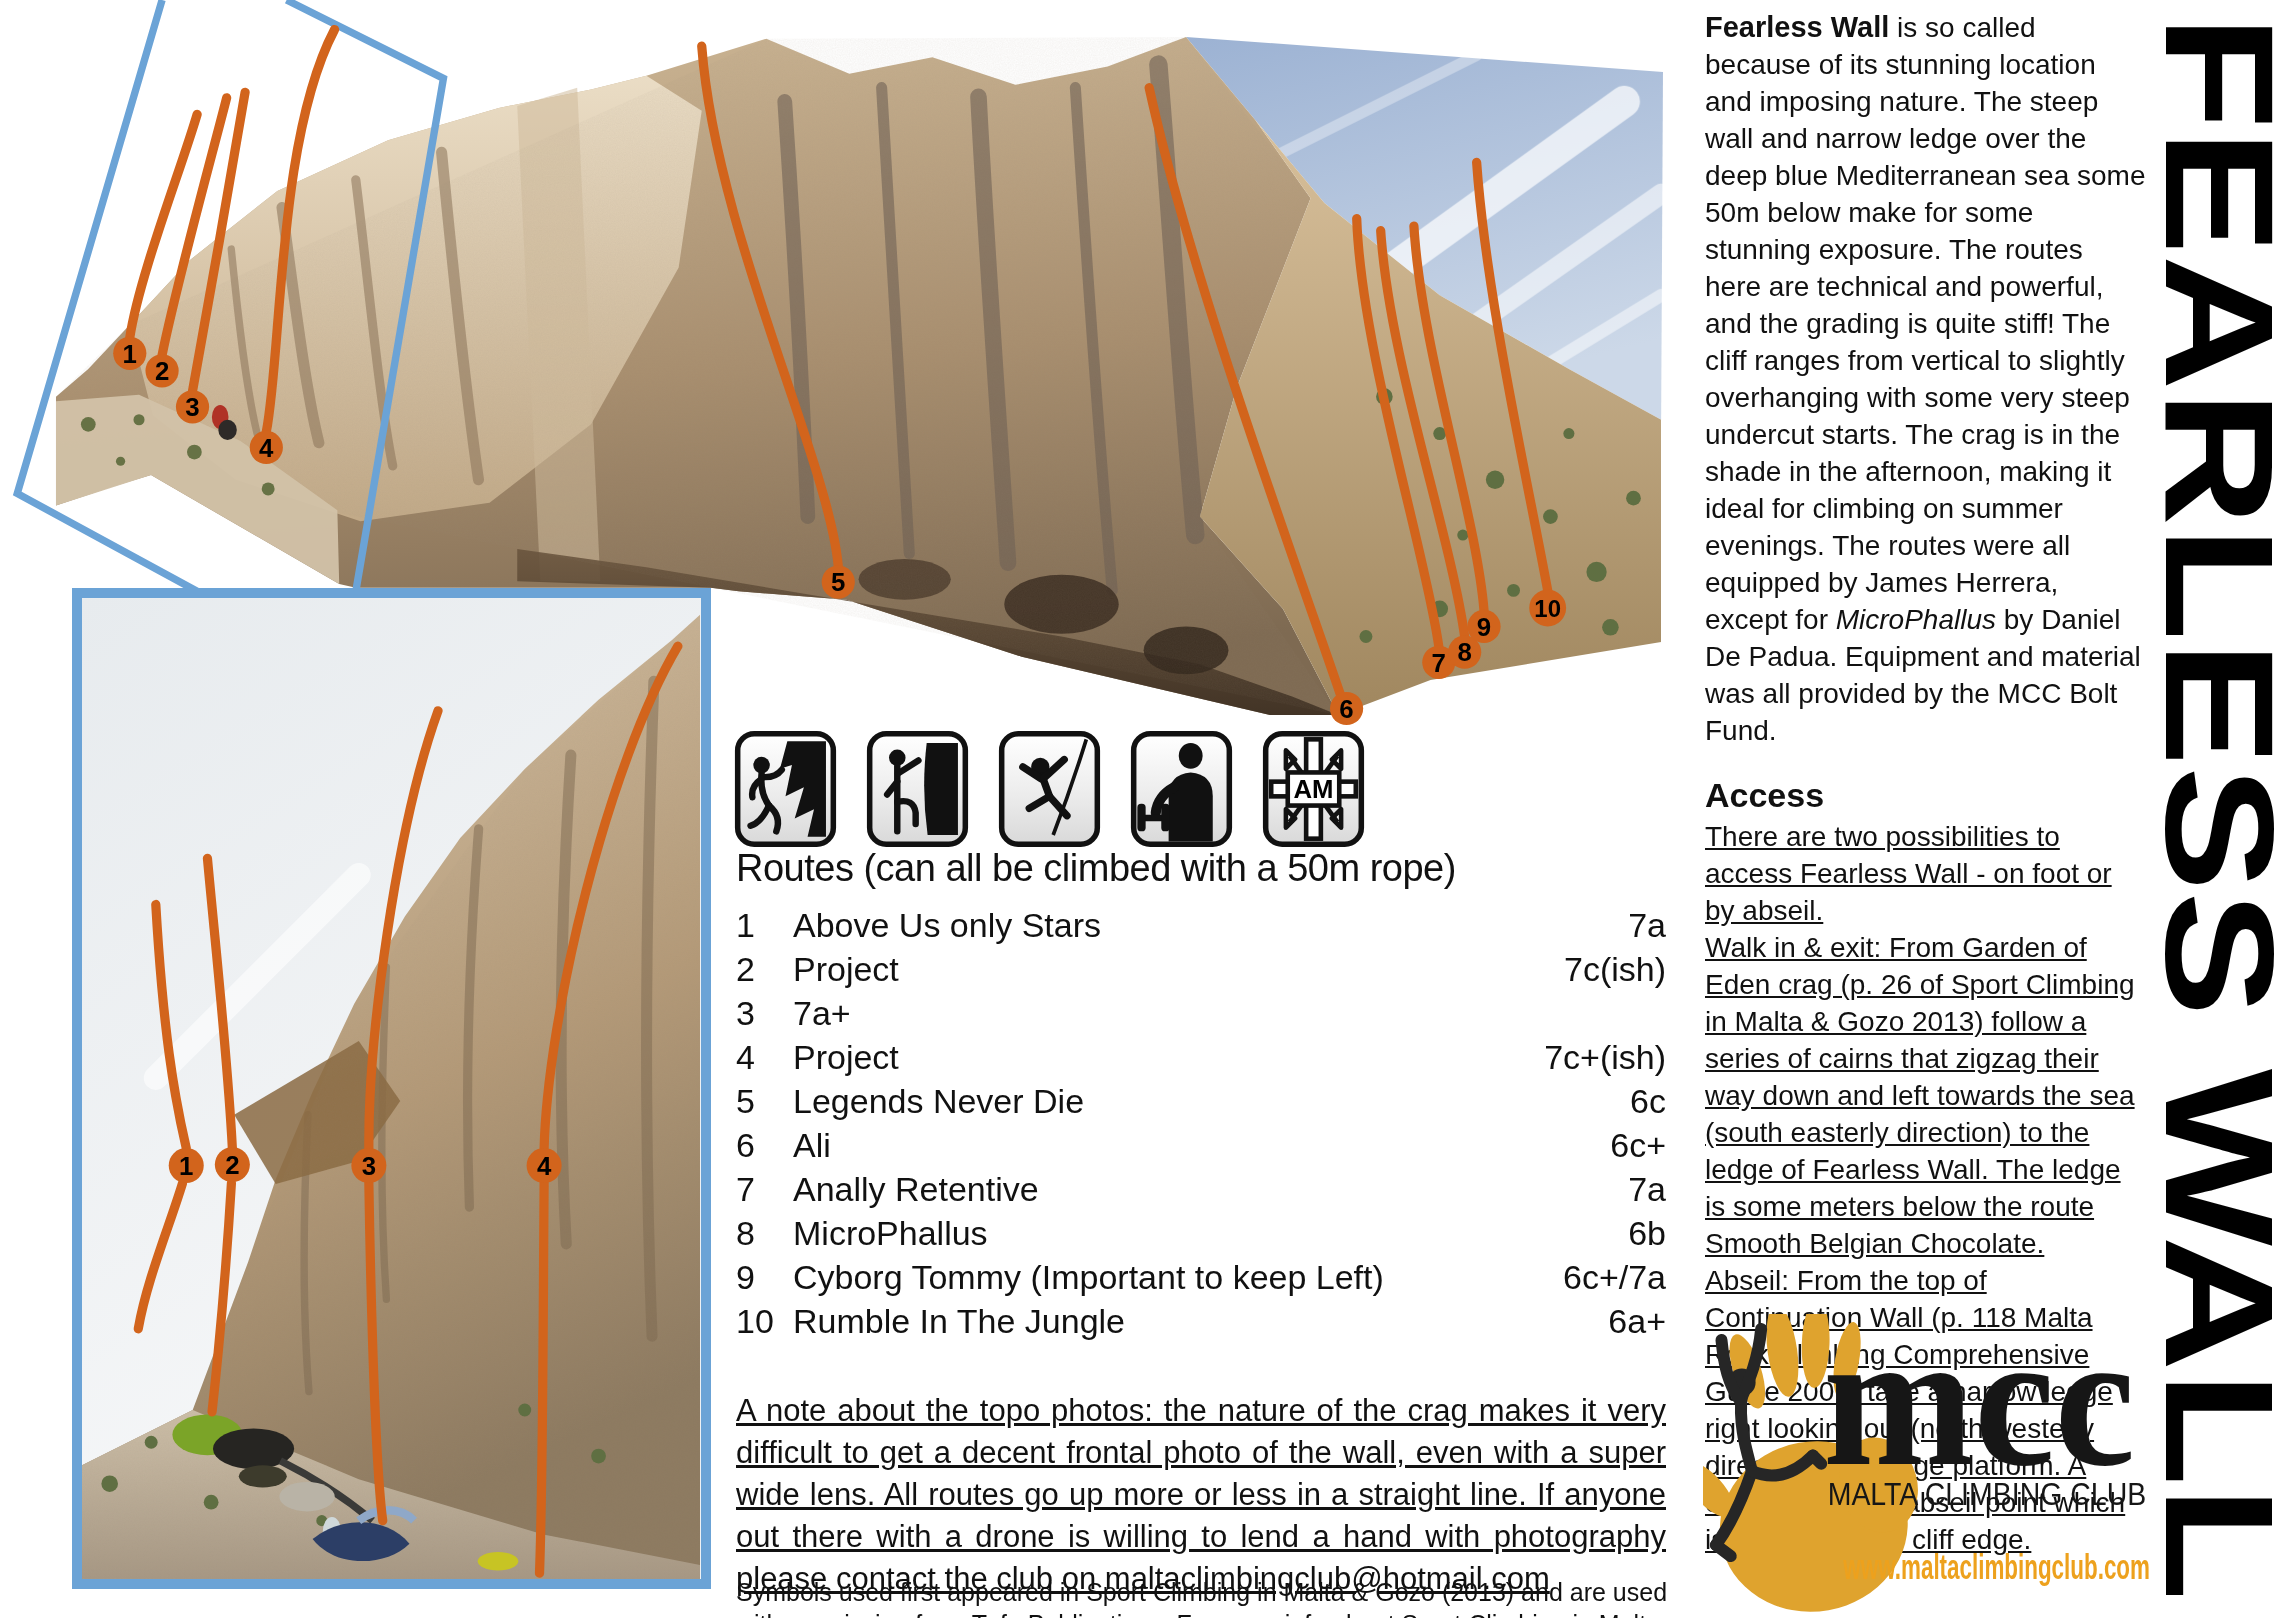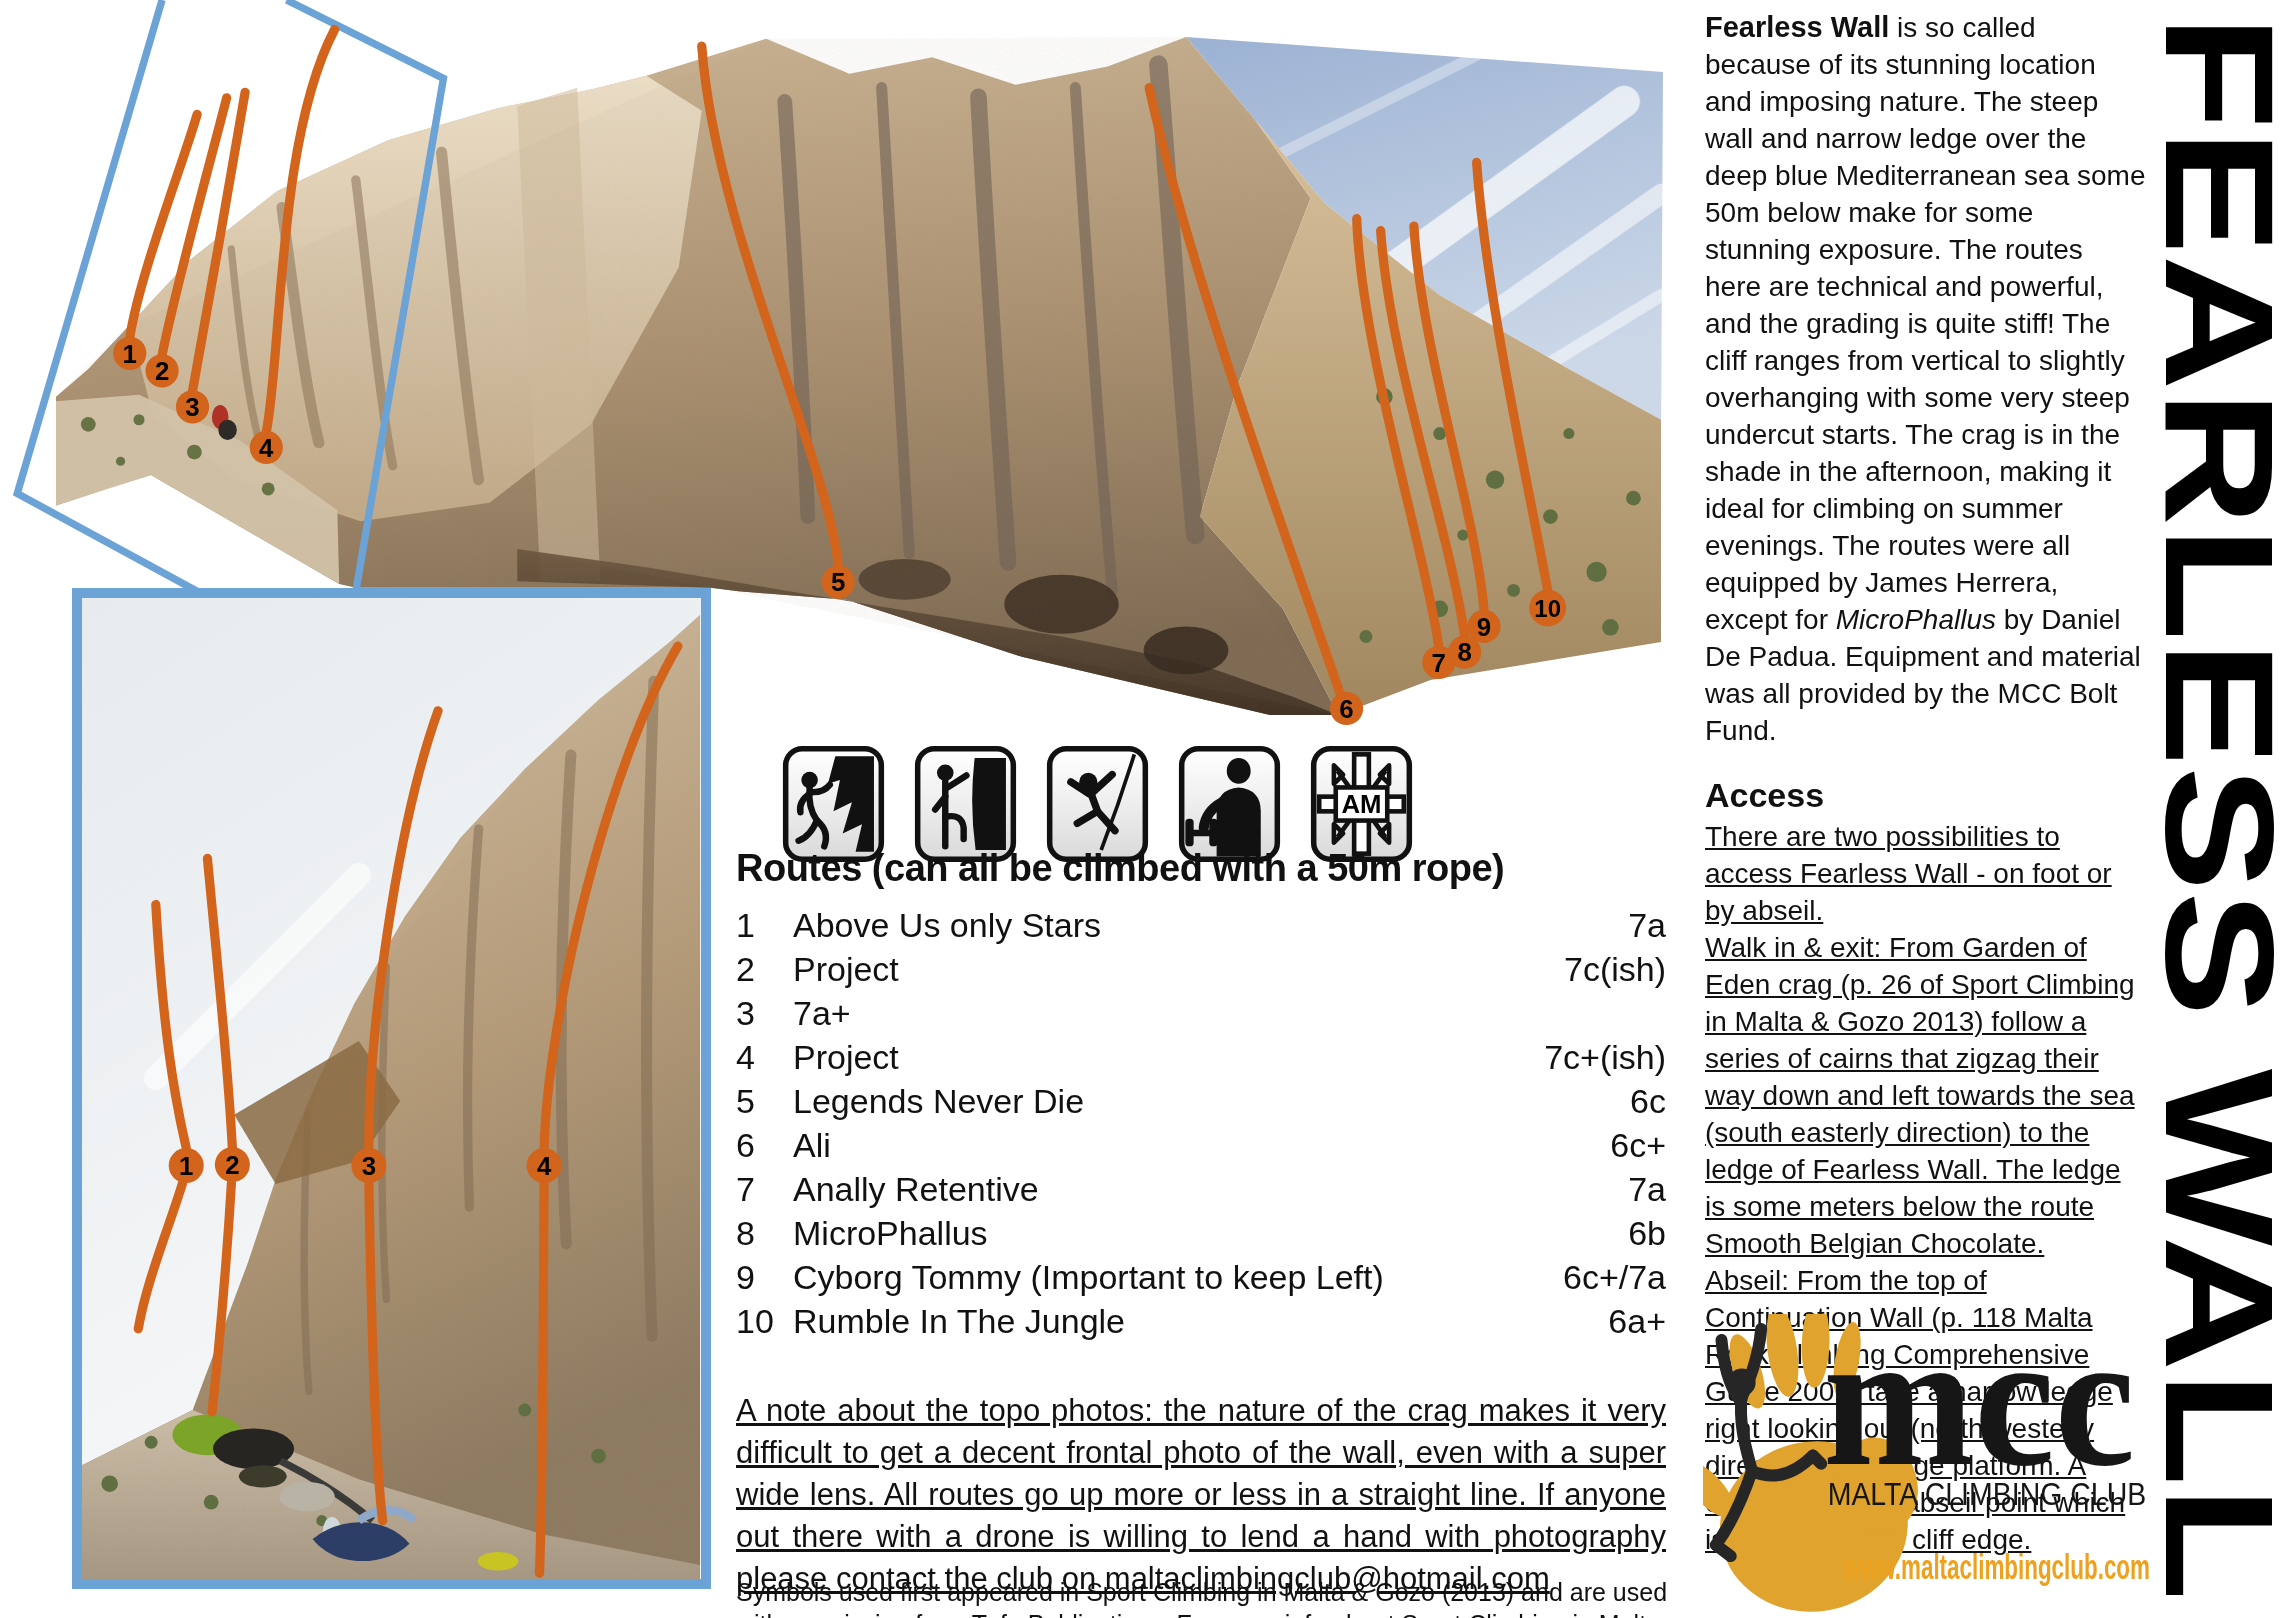--- a/index.html
+++ b/index.html
@@ -8,36 +8,36 @@
     font-family:"Liberation Sans", sans-serif;color:#111;overflow:hidden;
   }
   .abs{position:absolute;}
   
   .inset{
     left:72px;top:588px;width:639px;height:1001px;
     border:10px solid #6ba3d6;box-sizing:border-box;background:#eef1f4;
   }
   
   .routes-panel{left:736px;top:847px;width:930px;}
-  .routes-title{font-size:38px;font-weight:bold;margin:0 0 13px 0;letter-spacing:-0.5px;}
+  .routes-title{font-size:38px;font-weight:normal;margin:0 0 13px 0;letter-spacing:-0.5px;}
   .route-row{display:flex;font-size:34px;line-height:44px;}
   .route-num{width:57px;flex:0 0 auto;}
   .route-name{flex:1 1 auto;}
   .route-grade{flex:0 0 auto;text-align:left;}
   
   .note{left:736px;top:1359px;width:930px;font-size:31px;line-height:42px;text-align:justify;text-decoration:underline;}
   .footnote{left:736px;top:1551px;width:937px;font-size:25px;line-height:32px;}
   
   .col{left:1705px;top:9.2px;width:441px;font-size:28px;line-height:37px;}
   .col p{margin:0;}
   .lead{font-weight:bold;font-size:29px;}
   .access-h{font-size:34px;font-weight:bold;margin:28px 0 3.7px 0;}
   .prewrap{white-space:pre-line;text-decoration:underline;}
   
-  .symbols-row{left:734px;top:745px;display:flex;gap:29px;margin-left:48px;}
+  .symbols-row{left:734px;top:730px;display:flex;gap:29px;}
   .sym{width:103px;height:118px;}
   
   .logo{left:1703px;top:1314px;width:591px;height:305px;}
   
   .vtitle{left:2149px;top:0px;width:140px;height:1619px;}
 </style>
 </head>
 <body>
 
 <svg class="abs" style="left:0;top:0" width="1671" height="738" viewBox="0 0 1810 800">

